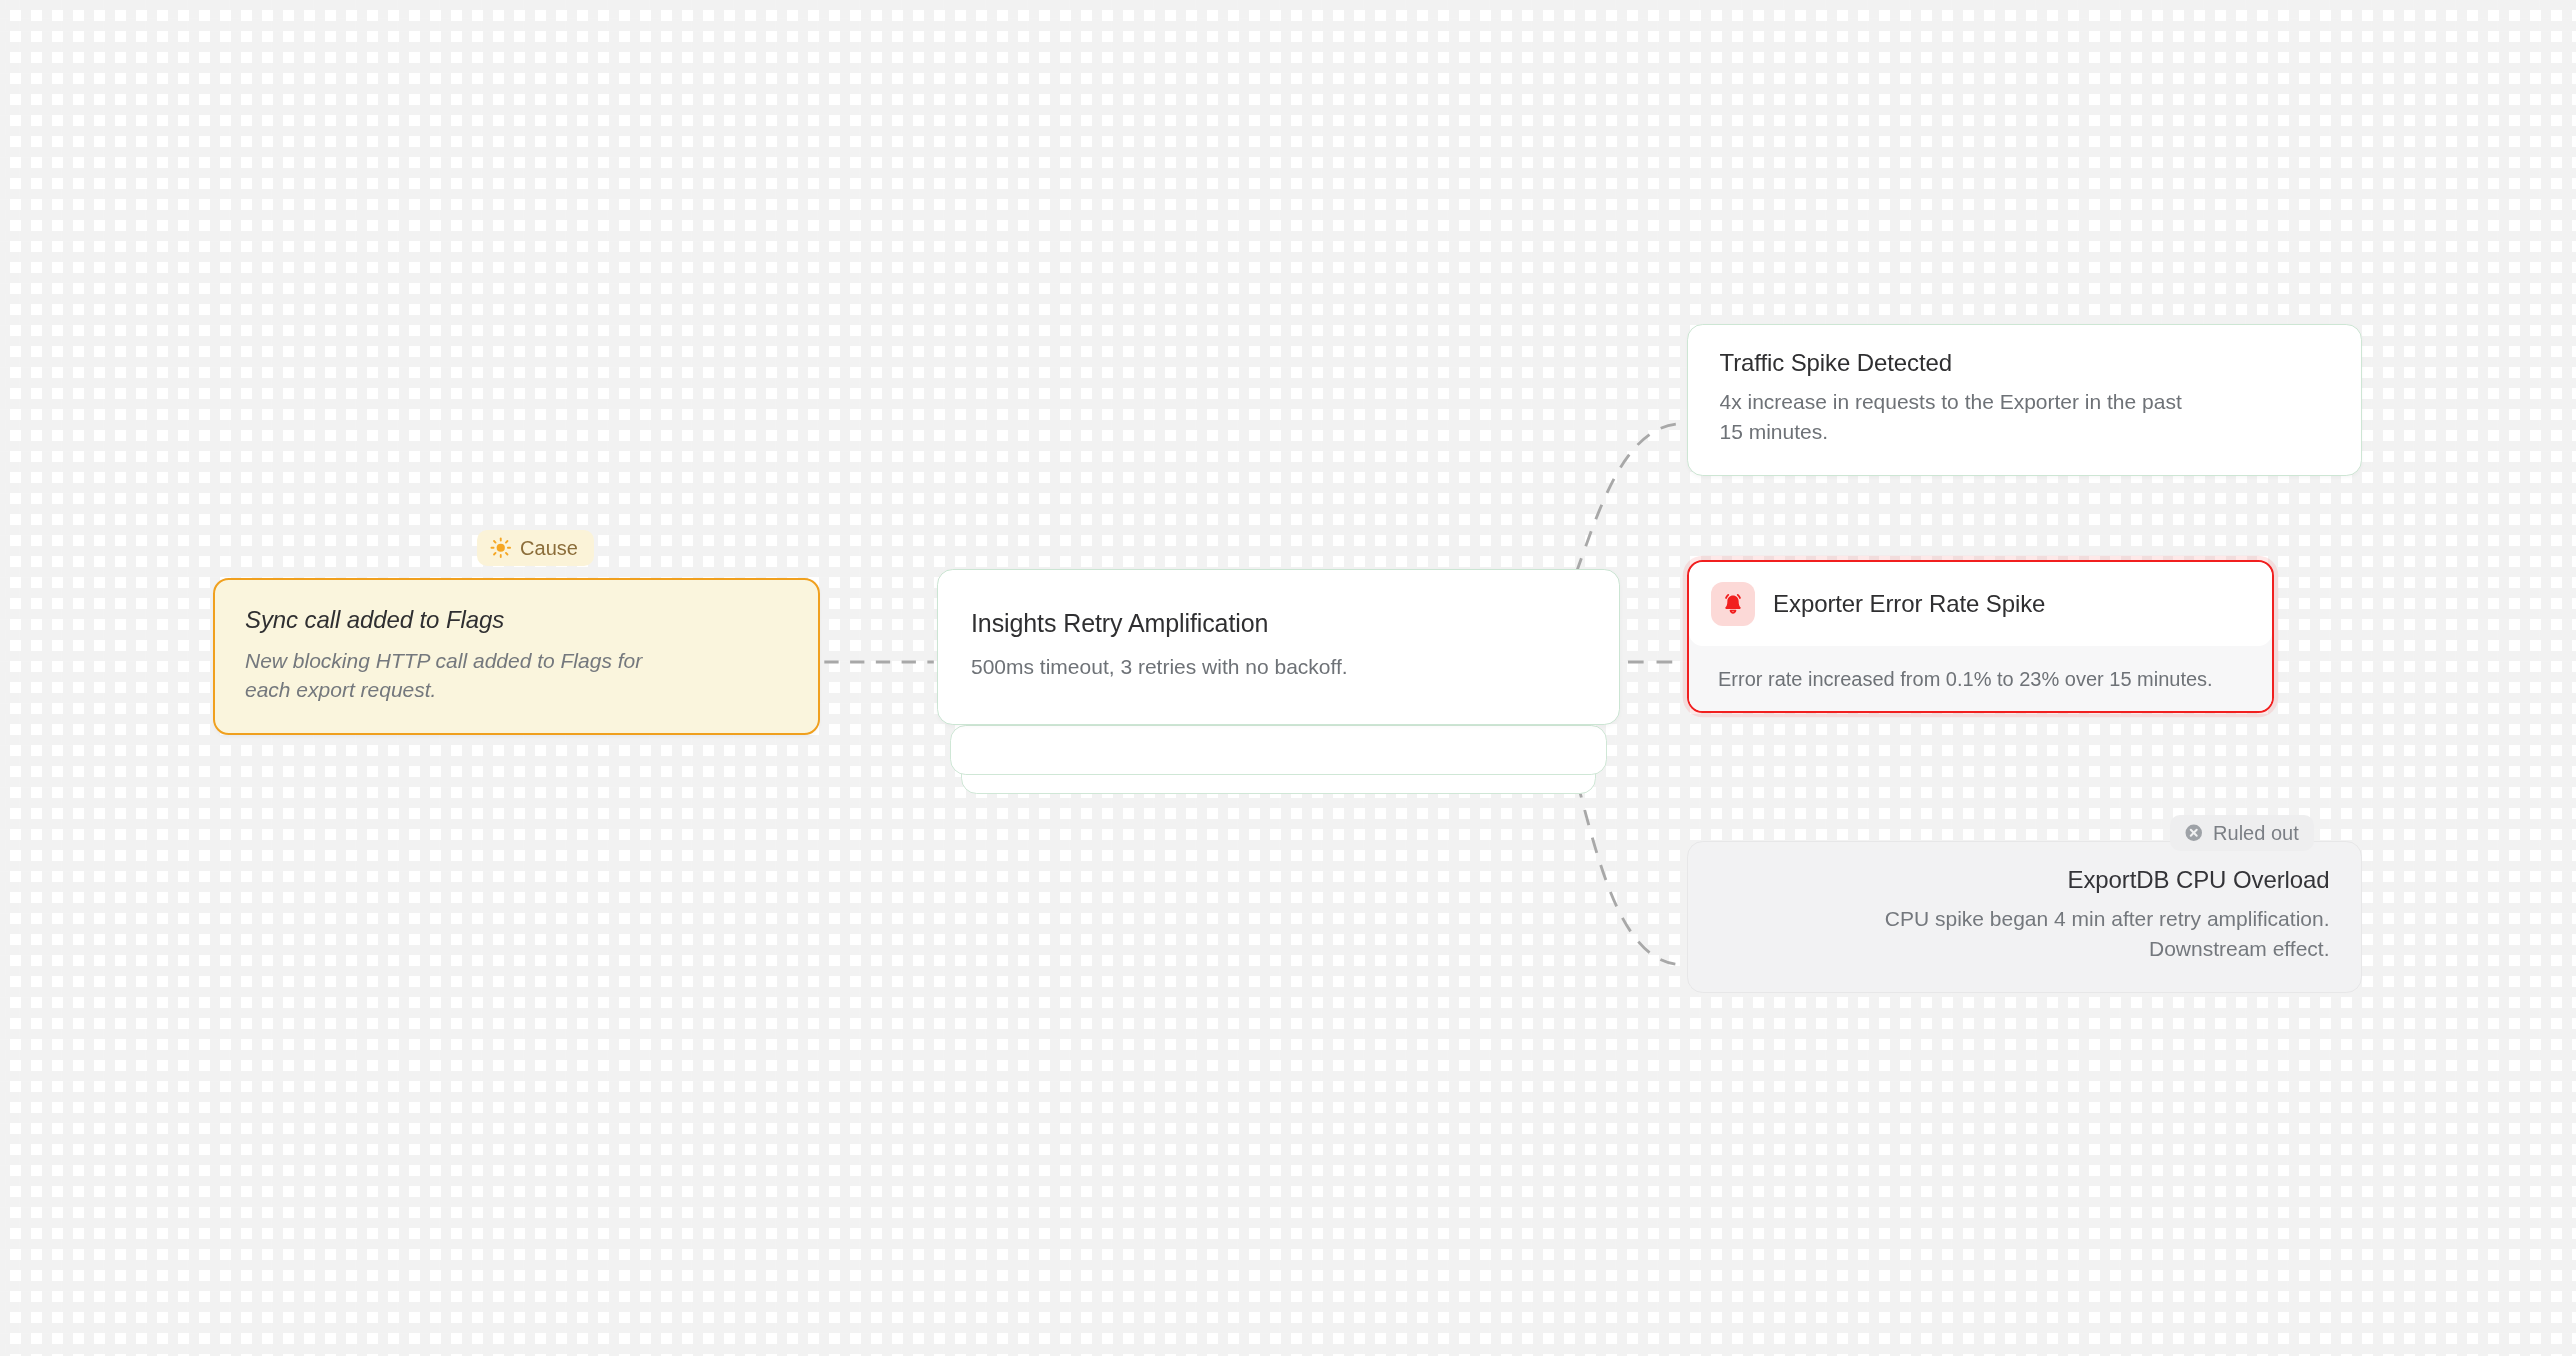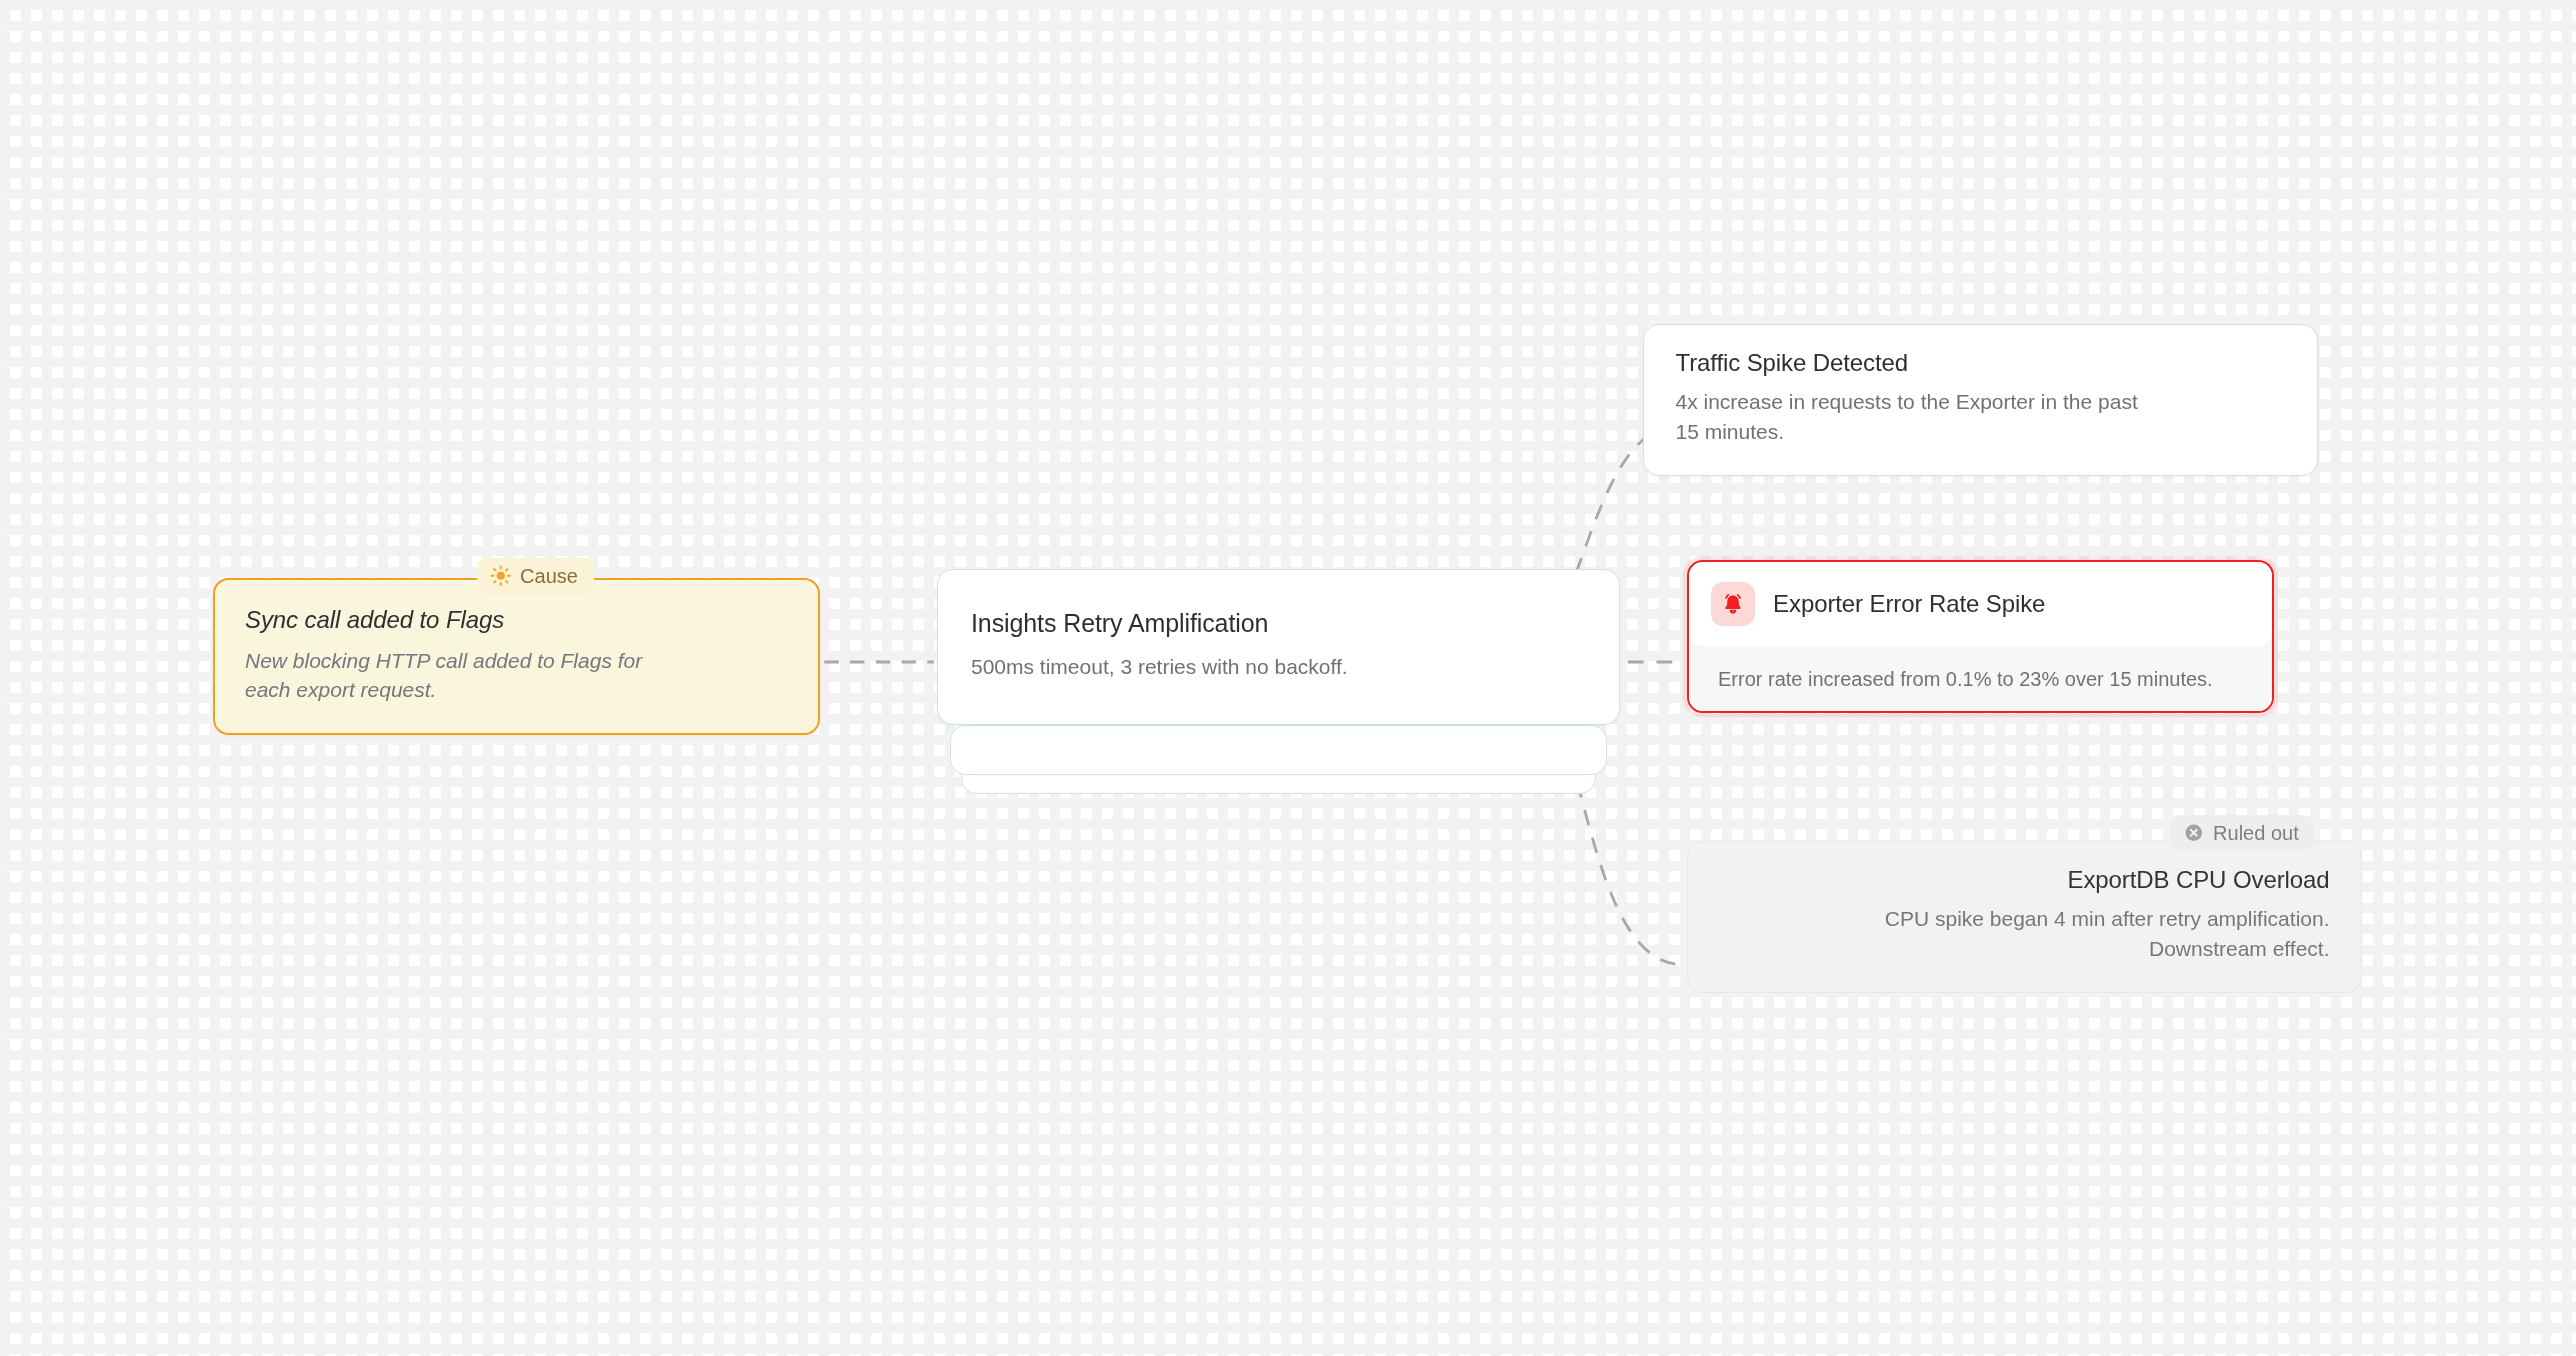--- a/index.html
+++ b/index.html
@@ -132,21 +132,20 @@
     font-size: 20px;
     line-height: 1;
     white-space: nowrap;
     z-index: 8;
   }
   #badge-cause {
     left: 477px;
     top: 530px;
     background: #fbf3d8;
     color: #8b6d3a;
-    margin-top: 28px;
   }
   #badge-ruled-out {
     left: 2170px;
     top: 815px;
     background: #eeeeef;
     color: #7b7f85;
   }
   .badge-icon { display: inline-flex; align-items: center; }
 
   
@@ -173,21 +172,21 @@
     border: 1.8px solid #cbe5d3;
     border-radius: 15.7px;
     background: #ffffff;
     padding: 39px 33px 43px 33px;
     box-shadow: 0 1.4px 4.3px rgba(0,0,0,0.03);
   }
   #node-center .card-title { margin-bottom: 13px; font-size: 25px; }
 
   
   #node-traffic {
-    left: 1643px;
+    left: 1687px;
     top: 324px;
     width: 675px;
   }
   #node-traffic .card {
     border: 1.8px solid #cde6d4;
     border-radius: 15.7px;
     padding: 24px 31.5px 29px 31.5px;
     background: #ffffff;
     box-shadow: 0 1.4px 3.6px rgba(0,0,0,0.03);
   }

